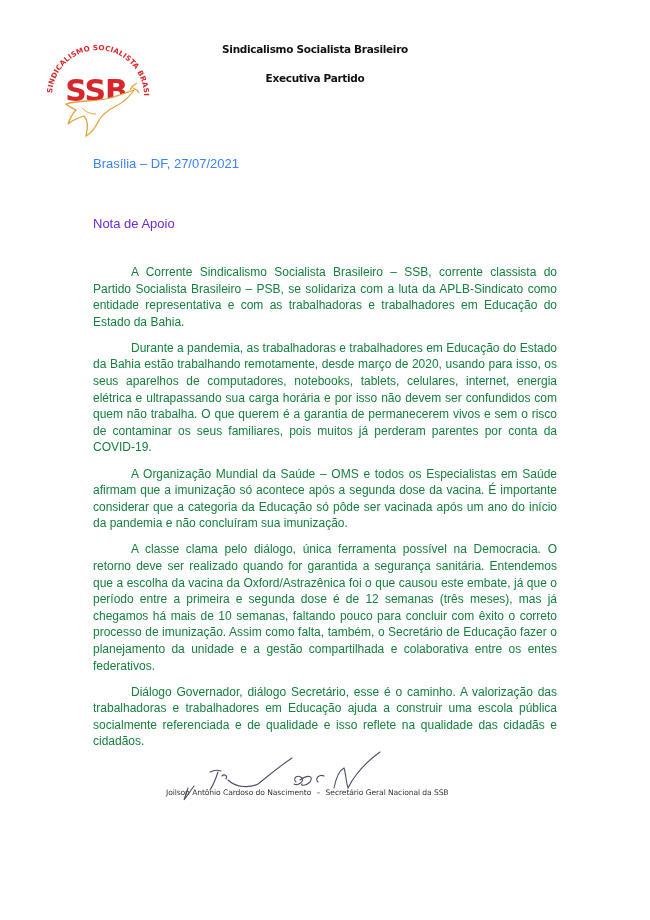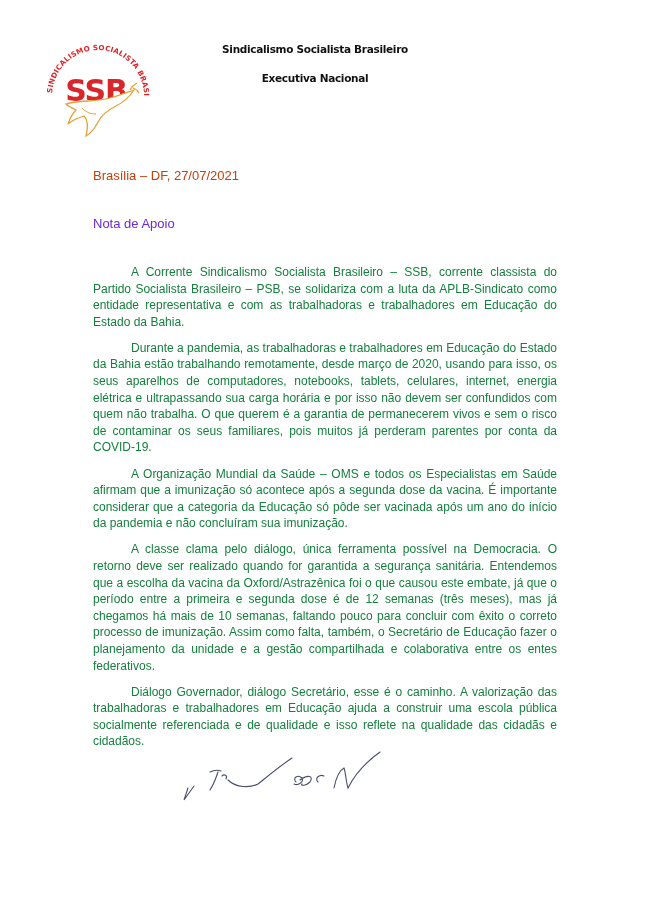--- a/index.html
+++ b/index.html
@@ -31,23 +31,23 @@
       font-weight: bold;
       font-size: 10.5px;
       letter-spacing: -0.3px;
       color: #111;
     }
     .org-name { top: 43px; }
     .org-sub { top: 72px; }
     .place-date {
       position: absolute;
       left: 93px;
-      top: 168px;
+      top: 156px;
       font-size: 13px;
-      color: #c2410c;
+      color: #3b82f6;
     }
     .note-title {
       position: absolute;
       left: 93px;
       top: 216px;
       font-size: 13px;
       color: #6d28d9;
     }
     .body {
       position: absolute;
@@ -102,21 +102,21 @@
     </text>
     <text x="58" y="67" text-anchor="middle" font-family="DejaVu Sans, sans-serif" font-weight="bold" font-size="30" fill="#d8262a" letter-spacing="-1">SSB</text>
 
     <path d="M 28 70 C 40 66, 58 68, 72 64 C 82 61, 90 58, 96 56 C 92 62, 86 68, 78 72 C 70 76, 64 80, 60 88 C 56 96, 52 100, 48 102 C 50 94, 50 86, 46 82 C 40 84, 34 86, 30 90 C 32 84, 34 80, 38 76 C 34 74, 30 72, 28 70 Z" fill="#ffffff" stroke="#e3a33a" stroke-width="1.3"></path>
     <path d="M 44 74 C 48 78, 52 80, 58 80" fill="none" stroke="#e3a33a" stroke-width="1"></path>
     <path d="M 92 56 C 94 52, 97 50, 99 49 M 95 54 C 98 55, 100 57, 101 59" fill="none" stroke="#e3a33a" stroke-width="1.2"></path>
   </svg>
 </div>
 
 <div class="org-header org-name">Sindicalismo Socialista Brasileiro</div>
-<div class="org-header org-sub">Executiva Nacional</div>
+<div class="org-header org-sub">Executiva Partido</div>
 
 <div class="place-date">Brasília – DF, 27/07/2021</div>
 <div class="note-title">Nota de Apoio</div>
 
 <div class="body">
   <p>A Corrente Sindicalismo Socialista Brasileiro – SSB, corrente classista do Partido Socialista Brasileiro – PSB, se solidariza com a luta da APLB-Sindicato como entidade representativa e com as trabalhadoras e trabalhadores em Educação do Estado da Bahia.</p>
   <p>Durante a pandemia, as trabalhadoras e trabalhadores em Educação do Estado da Bahia estão trabalhando remotamente, desde março de 2020, usando para isso, os seus aparelhos de computadores, notebooks, tablets, celulares, internet, energia elétrica e ultrapassando sua carga horária e por isso não devem ser confundidos com quem não trabalha. O que querem é a garantia de permanecerem vivos e sem o risco de contaminar os seus familiares, pois muitos já perderam parentes por conta da COVID-19.</p>
   <p>A Organização Mundial da Saúde – OMS e todos os Especialistas em Saúde afirmam que a imunização só acontece após a segunda dose da vacina. É importante considerar que a categoria da Educação só pôde ser vacinada após um ano do início da pandemia e não concluíram sua imunização.</p>
   <p>A classe clama pelo diálogo, única ferramenta possível na Democracia. O retorno deve ser realizado quando for garantida a segurança sanitária. Entendemos que a escolha da vacina da Oxford/Astrazênica foi o que causou este embate, já que o período entre a primeira e segunda dose é de 12 semanas (três meses), mas já chegamos há mais de 10 semanas, faltando pouco para concluir com êxito o correto processo de imunização. Assim como falta, também,  o Secretário de Educação fazer o planejamento da unidade e a gestão compartilhada e colaborativa entre os entes federativos.</p>
   <p>Diálogo Governador, diálogo Secretário, esse é o caminho. A valorização das trabalhadoras e trabalhadores em Educação ajuda a construir uma escola pública socialmente referenciada e de qualidade e isso reflete na qualidade das cidadãs e cidadãos.</p>
@@ -127,13 +127,18 @@
     <g fill="none" stroke="#4a4f6a" stroke-width="1.1" stroke-linecap="round">
       <path d="M 52 24 C 56 22, 60 22, 63 23 M 60 24 C 58 30, 56 36, 52 42"></path>
       <path d="M 64 28 C 66 26, 70 27, 68 31"></path>
       <path d="M 70 32 C 78 40, 92 40, 100 36 C 110 28, 122 18, 134 10"></path>
       <path d="M 138 34 C 134 30, 140 26, 144 30 C 146 34, 140 38, 136 36 M 142 32 C 150 26, 156 28, 152 34 C 148 38, 142 38, 144 36"></path>
       <path d="M 160 34 C 156 30, 162 26, 166 28"></path>
       <path d="M 176 40 C 178 30, 182 22, 186 20 C 188 26, 188 34, 190 40 C 196 28, 208 14, 222 4"></path>
       <path d="M 30 40 L 26 52 L 36 38"></path>
     </g>
   </svg>
+  <div class="signer-line">
+    <span>Joilson Antônio Cardoso do Nascimento</span>
+    <span class="signer-sep">–</span>
+    <span>Secretário Geral Nacional da SSB</span>
+  </div>
 </div>
 
 </body></html>

